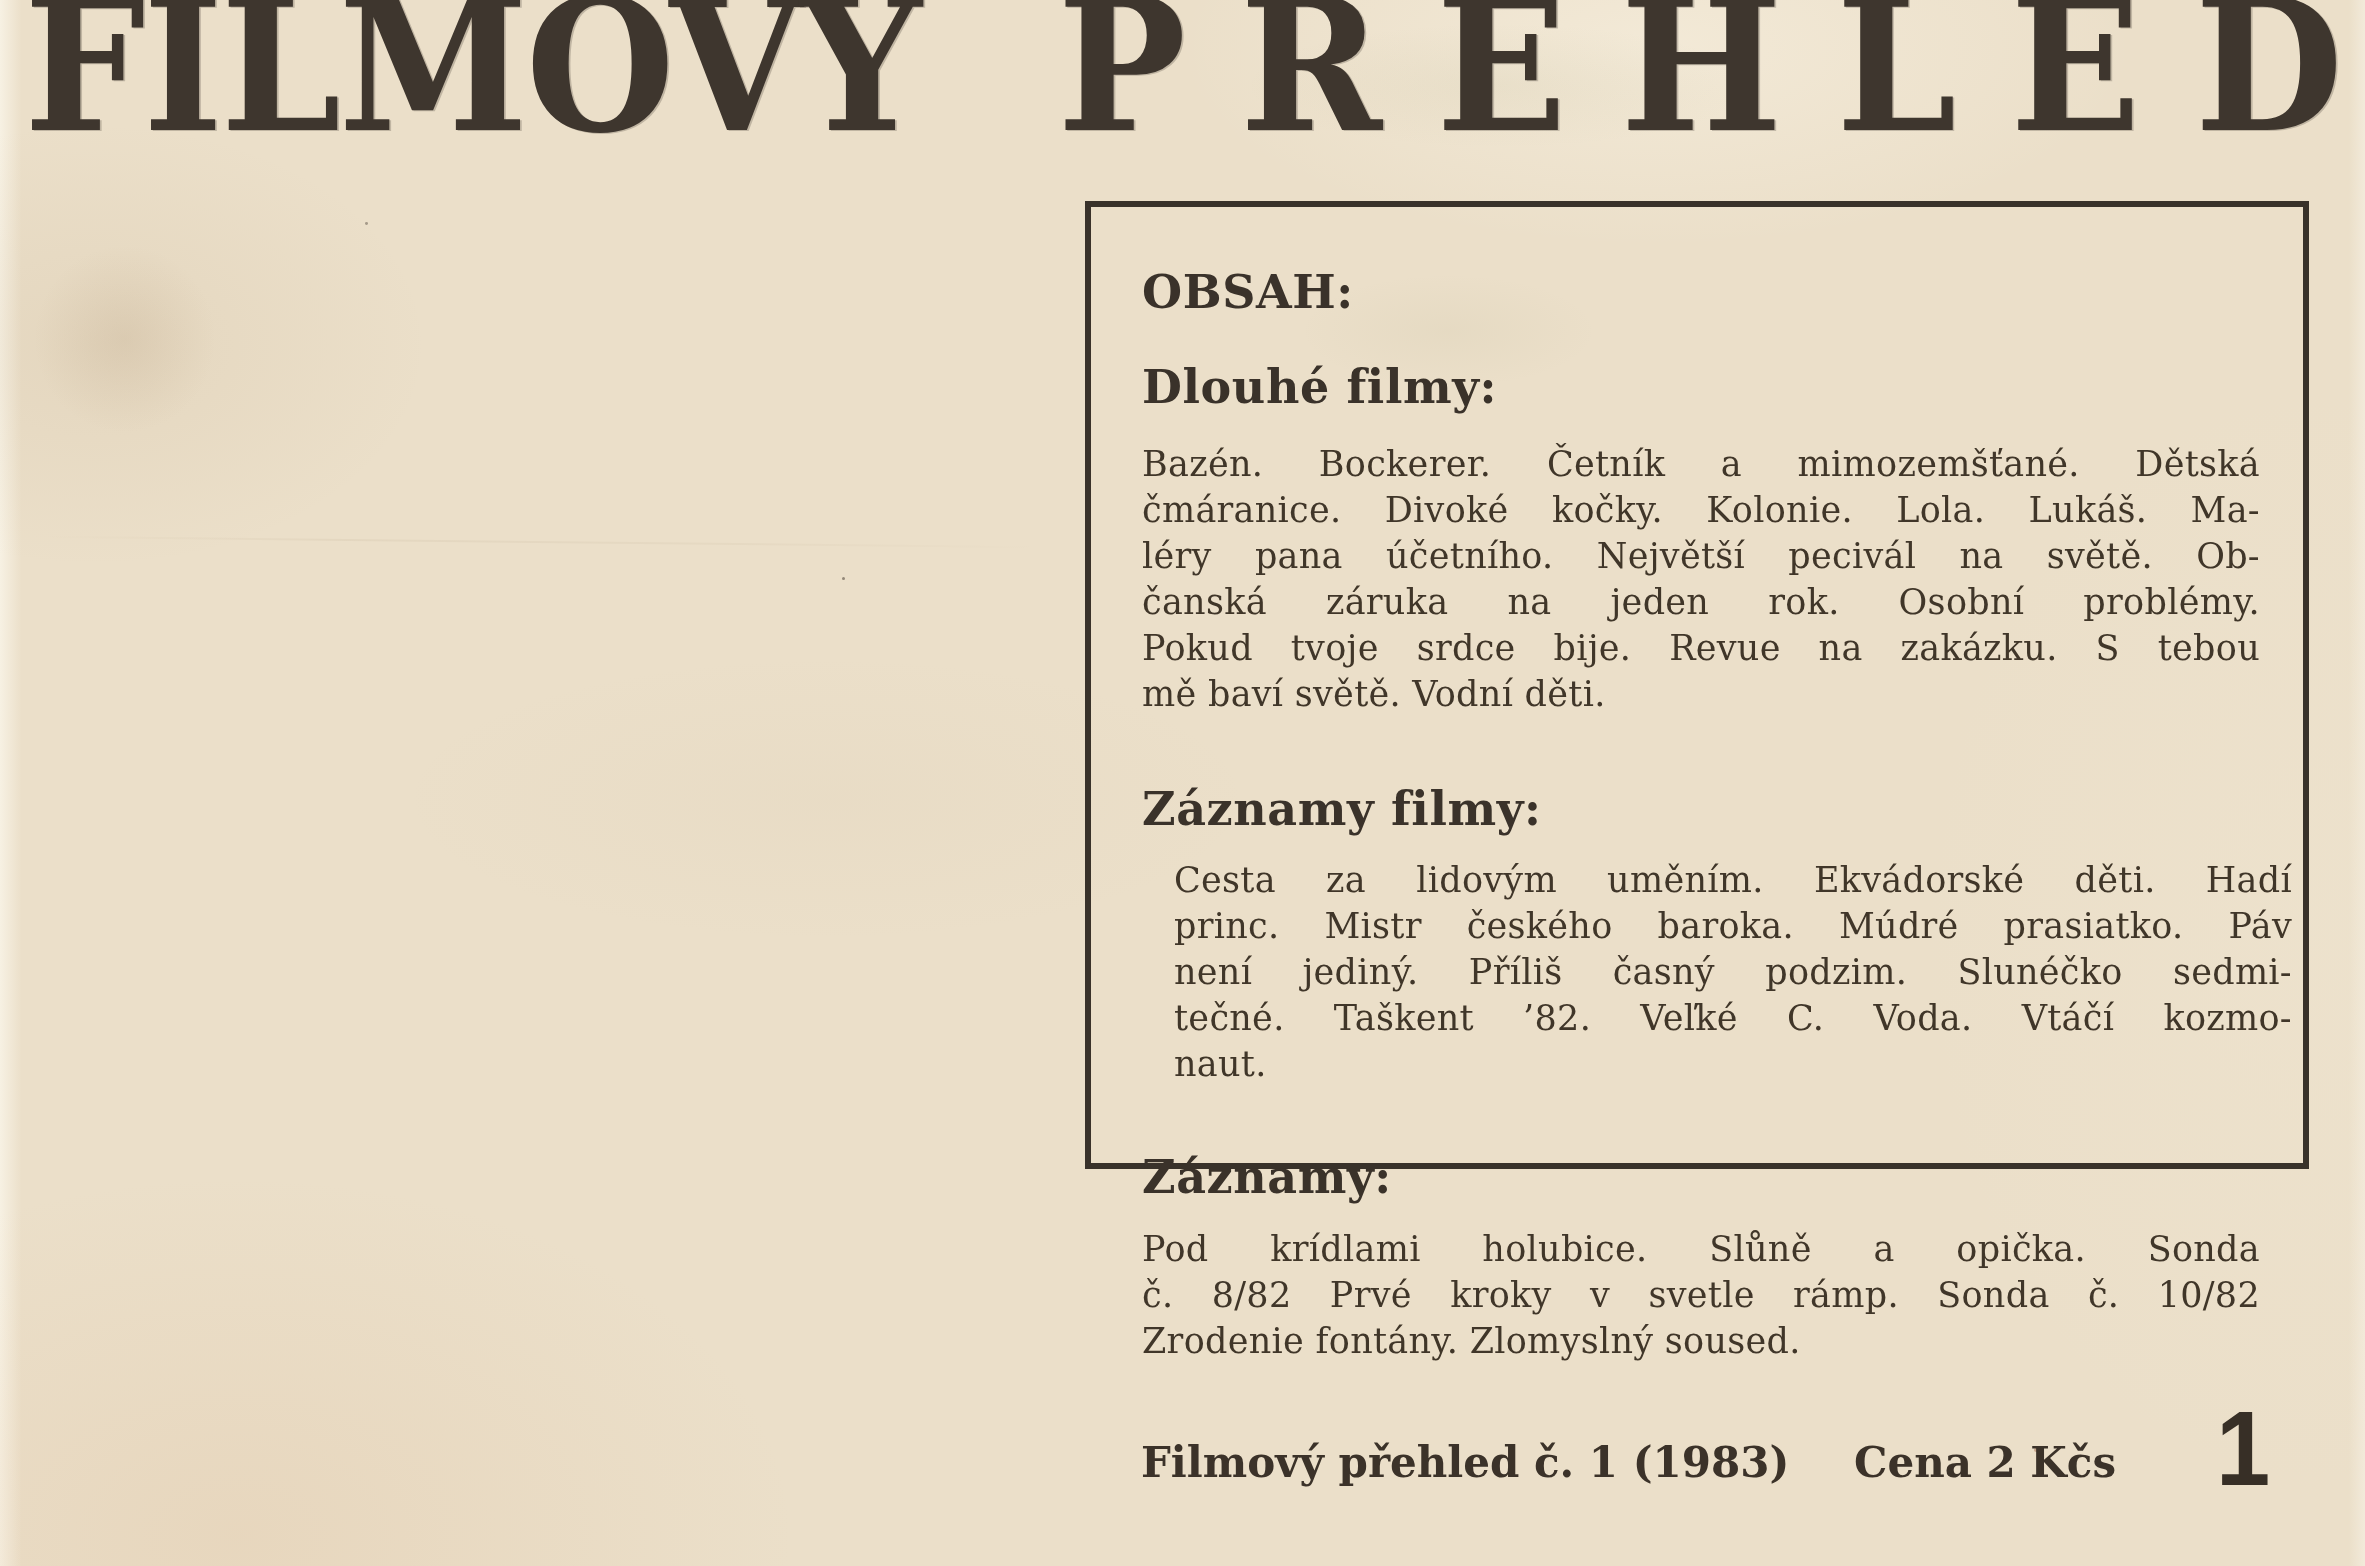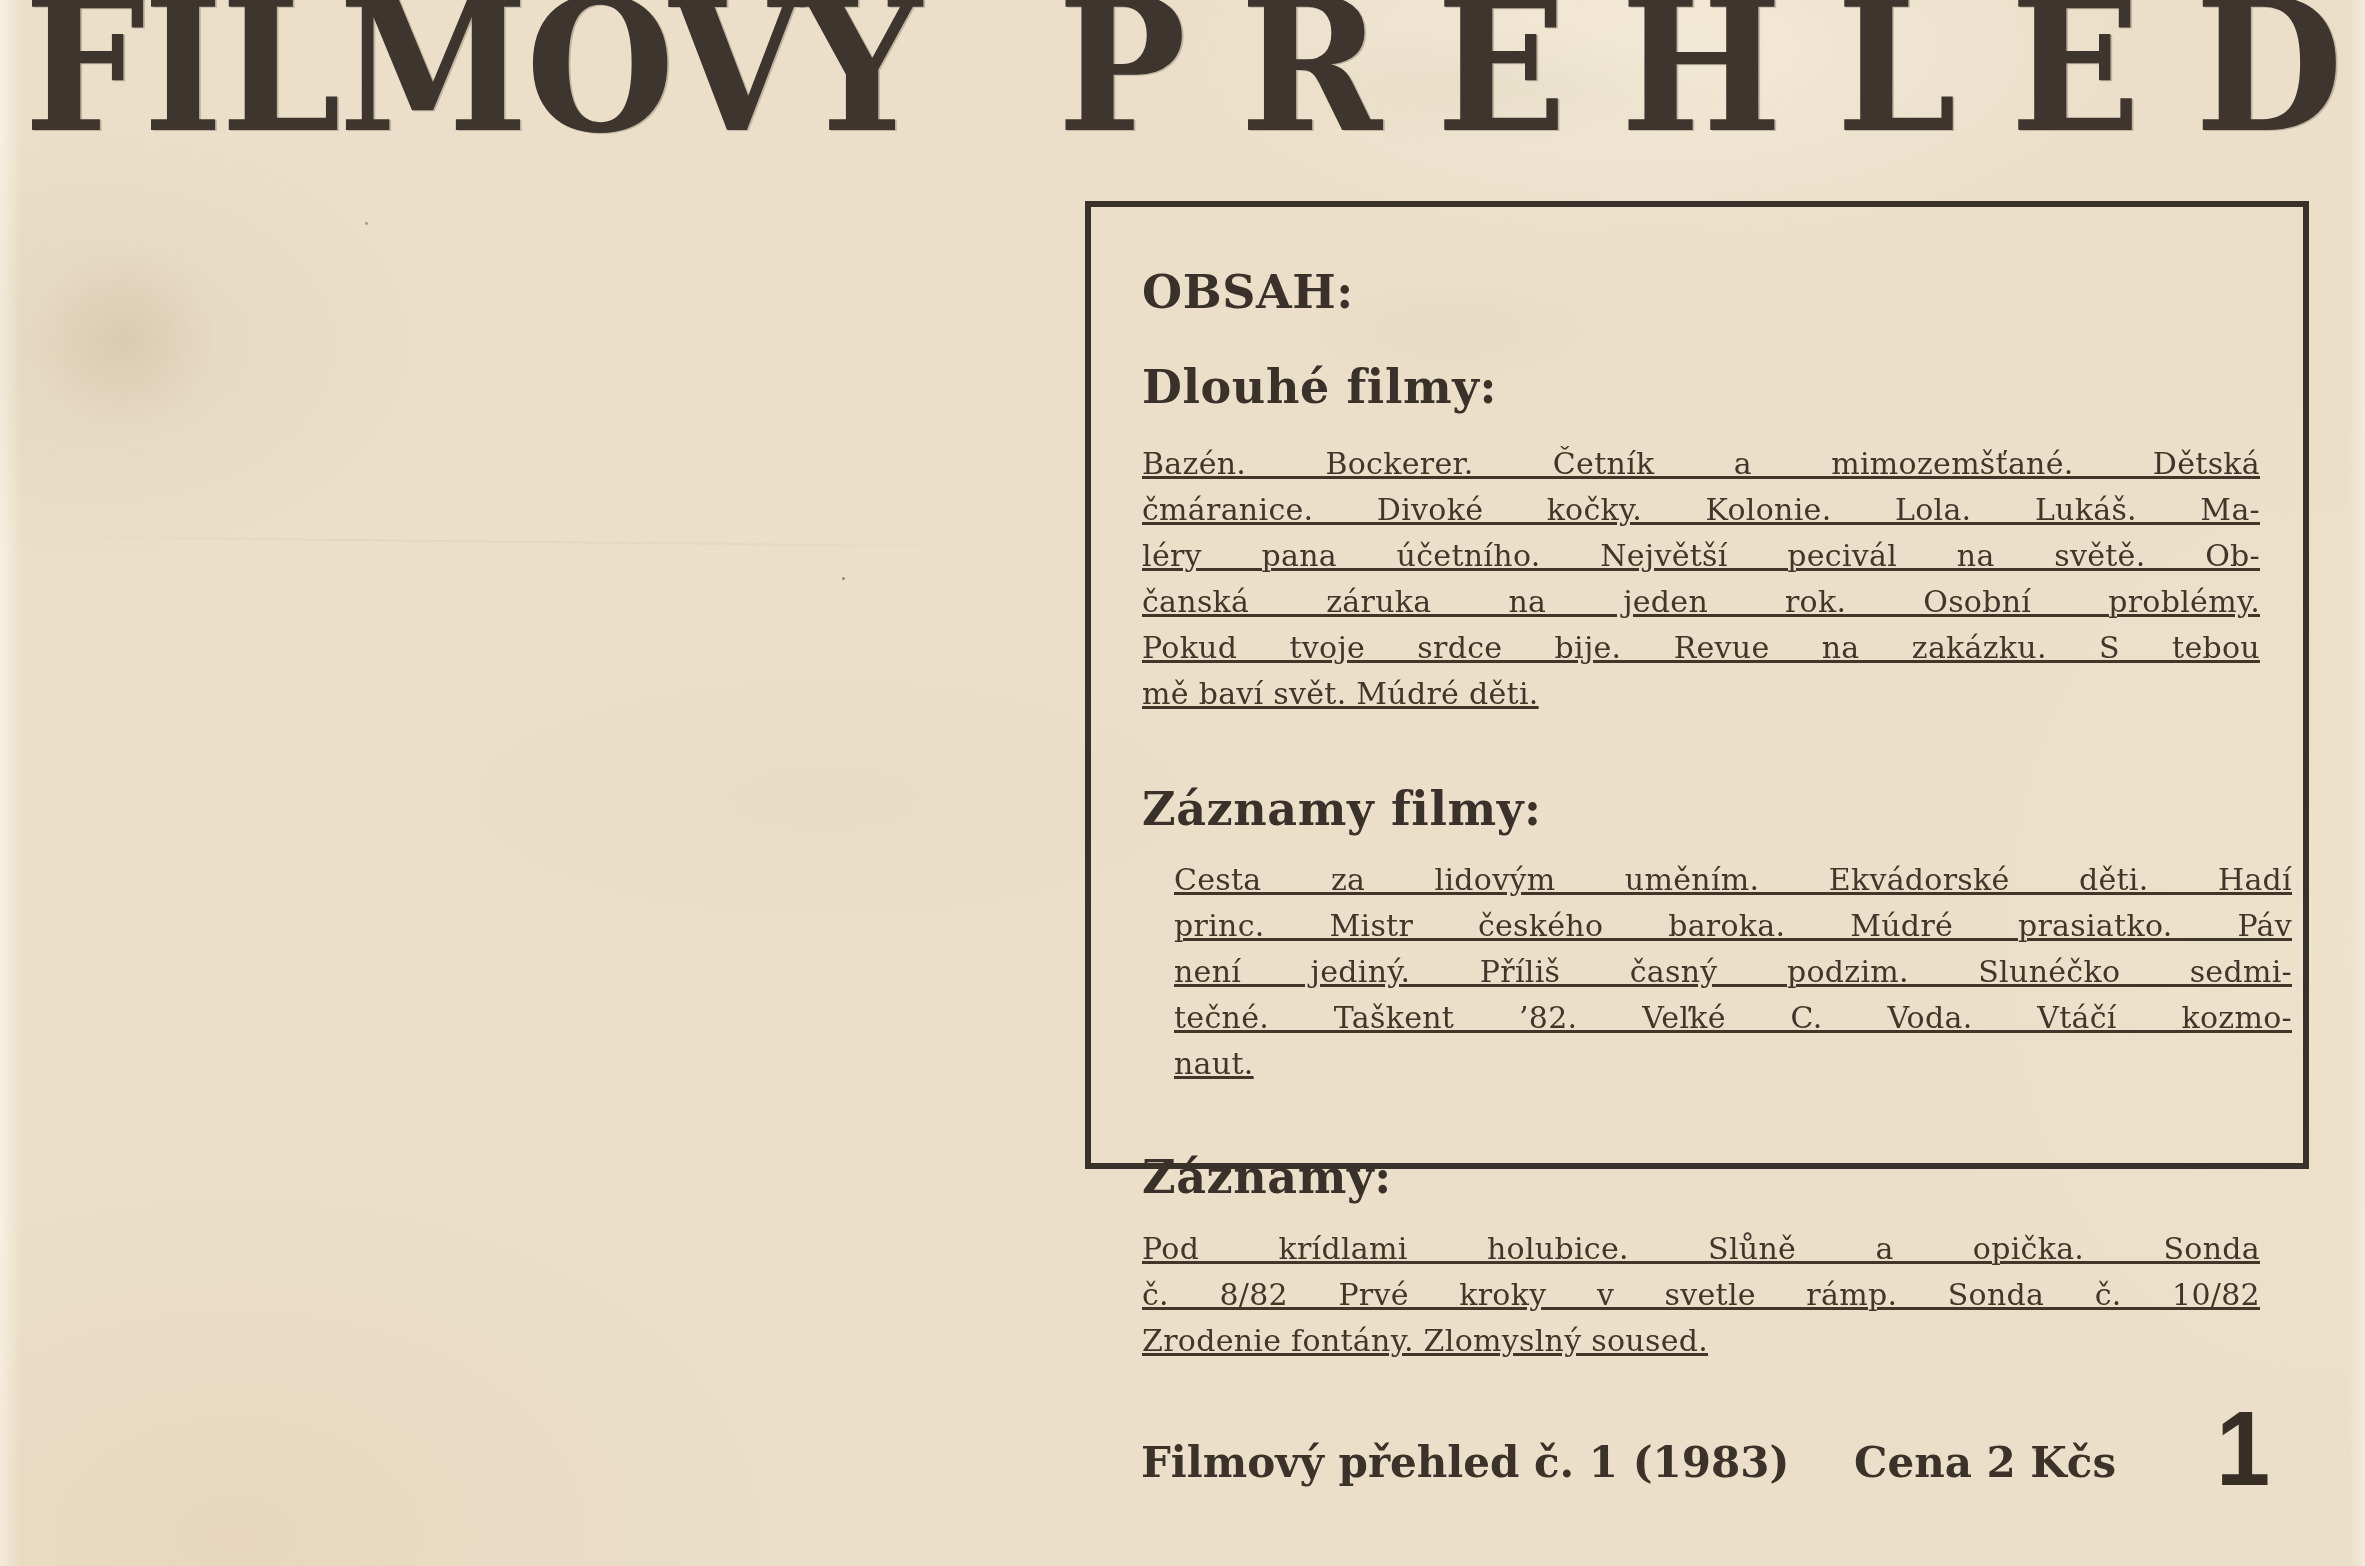--- a/index.html
+++ b/index.html
@@ -76,23 +76,22 @@
     letter-spacing: 0.6px; color: #3a322a;
     white-space: nowrap;
   }
   .toc-heading    { top: 62px; }
   .h-long   { top: 157px; }
   .h-short  { top: 579px; }
   .h-rec    { top: 947px; }
 
   .para {
     position: absolute; left: 51px; width: 1118px;
-    font-size: 30px; line-height: 46px; color: #403629;
+    font-size: 35px; line-height: 46px; color: #403629;
     letter-spacing: 0.3px;
-    text-decoration: underline;
   }
   .p-long  { top: 234px; }
   .p-short { top: 650px; margin-left: 32px; }
   .p-rec   { top: 1019px; }
   .line { text-align: justify; text-align-last: justify; white-space: nowrap; height: 46px; }
   .line.last { text-align-last: left; }
 
   
   .footer-issue-label, .footer-price-label {
     position: absolute;
@@ -133,21 +132,21 @@
 
     <div class="toc-heading">OBSAH:</div>
 
     <div class="section-heading h-long">Dlouhé filmy:</div>
     <div class="para p-long">
       <div class="line">Bazén. Bockerer. Četník a mimozemšťané. Dětská</div>
       <div class="line">čmáranice. Divoké kočky. Kolonie. Lola. Lukáš. Ma-</div>
       <div class="line">léry pana účetního. Největší pecivál na světě. Ob-</div>
       <div class="line">čanská záruka na jeden rok. Osobní problémy.</div>
       <div class="line">Pokud tvoje srdce bije. Revue na zakázku. S tebou</div>
-      <div class="line last">mě baví svět. Múdré děti.</div>
+      <div class="line last">mě baví světě. Vodní děti.</div>
     </div>
 
     <div class="section-heading h-short">Záznamy filmy:</div>
     <div class="para p-short">
       <div class="line">Cesta za lidovým uměním. Ekvádorské děti. Hadí</div>
       <div class="line">princ. Mistr českého baroka. Múdré prasiatko. Páv</div>
       <div class="line">není jediný. Příliš časný podzim. Slunéčko sedmi-</div>
       <div class="line">tečné. Taškent ’82. Veľké C. Voda. Vtáčí kozmo-</div>
       <div class="line last">naut.</div>
     </div>

